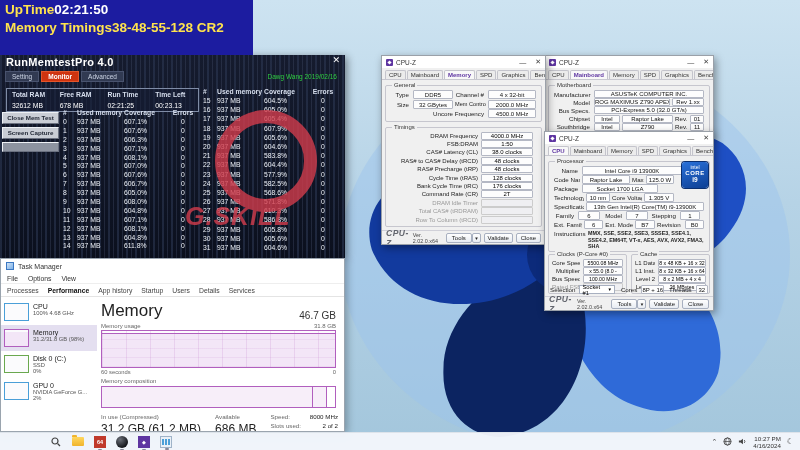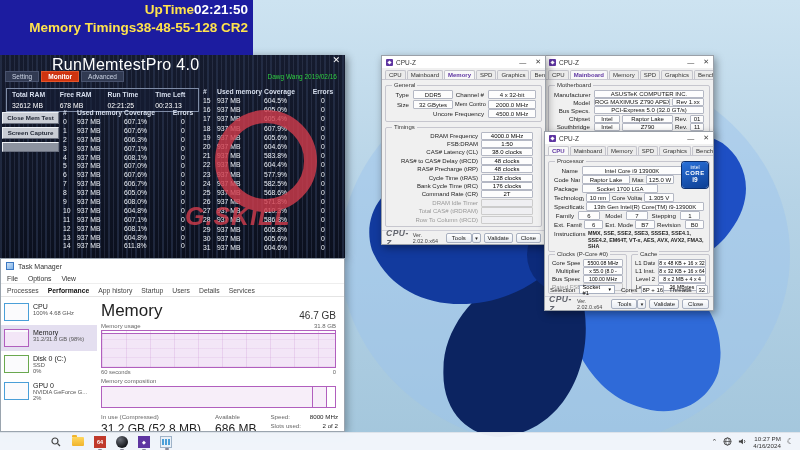--- a/index.html
+++ b/index.html
@@ -3,28 +3,28 @@
 <meta charset="utf-8">
 <style>
 *{margin:0;padding:0;box-sizing:border-box;}
 html,body{width:800px;height:450px;overflow:hidden;}
 body{position:relative;font-family:"Liberation Sans",sans-serif;background:linear-gradient(180deg,#cde3f1 0%,#b6d3e6 45%,#a3c6dc 100%);}
 #stage{position:absolute;inset:0;overflow:hidden;}
 
 #bloom{position:absolute;left:330px;top:40px;width:470px;height:400px;z-index:1;}
 
 #overlay{position:absolute;left:0;top:0;width:253px;height:55px;background:#1c1ca0;padding:1px 5px 0;z-index:7;}
-.ov-row{display:flex;justify-content:flex-end;font-weight:bold;font-size:13.5px;line-height:17.5px;color:#ffe34d;white-space:nowrap;}
+.ov-row{display:flex;justify-content:flex-start;font-weight:bold;font-size:13.5px;line-height:17.5px;color:#ffe34d;white-space:nowrap;}
 .ov-lbl{color:#ffe34d;}
 .ov-val.white{color:#ffffff;}
 .ov-val.yellow{color:#ffe34d;}
 
 #memtest{position:absolute;left:0;top:55px;width:345px;height:203px;z-index:4;color:#e8edf5;overflow:hidden;
 background:repeating-linear-gradient(90deg,rgba(46,58,86,.55) 0 2px,rgba(10,14,26,0) 2px 5px,rgba(70,80,108,.35) 5px 6px,rgba(0,0,0,0) 6px 9px),linear-gradient(180deg,#151b2e,#0b101e);box-shadow:2px 2px 8px rgba(0,0,0,.45);}
-#mt-title{position:absolute;left:6px;top:1px;font-size:16px;font-weight:normal;color:#fff;letter-spacing:.3px;margin-left:46px;}
+#mt-title{position:absolute;left:6px;top:1px;font-size:11px;font-weight:bold;color:#fff;letter-spacing:.3px;}
 #mt-close{position:absolute;right:5px;top:0;font-size:9px;color:#fff;cursor:default;}
 #mt-tabs{position:absolute;left:5px;top:16px;display:flex;gap:2px;}
 .mt-tab{font-size:6.5px;padding:1px 6px;background:#313a52;color:#ccd4e4;border:1px solid #49536e;}
 .mt-tab.active{background:#cf3410;color:#fff;font-weight:bold;border-color:#e4552a;}
 #mt-author{position:absolute;right:8px;top:18px;font-size:6.5px;color:#2ecc40;}
 #mt-stats{position:absolute;left:6px;top:33px;width:193px;height:24px;border:1px solid #7f8ca6;background:rgba(22,30,52,.55);}
 .mt-stats-row{display:flex;font-size:6.8px;line-height:11px;}
 .mt-stats-row span{width:48px;padding-left:5px;white-space:nowrap;overflow:hidden;}
 .mt-stats-row.hdr{color:#d7dfee;font-weight:bold;}
 .mt-stats-row.val{color:#fff;}
@@ -492,21 +492,21 @@
     <div id="tm-complabel">Memory composition</div>
     <div id="tm-compbar">
           <div class="tail"></div>
           <div class="seg1"></div>
           <div class="seg2"></div>
         </div>
     <div id="tm-statsrow">
       <div id="tm-bigstats" style="display: flex; gap: 14px;">
             <div class="tm-bstat">
               <div class="tm-blbl">In use (Compressed)</div>
-              <div class="tm-bval">31.2 GB (52.8 MB)</div>
+              <div class="tm-bval">31.2 GB (61.2 MB)</div>
             </div>
             <div class="tm-bstat">
               <div class="tm-blbl">Available</div>
               <div class="tm-bval">686 MB</div>
             </div>
           </div>
       <div id="tm-details">
             <div class="tm-drow">
               <span class="tm-dlbl">Speed:</span>
               <span class="tm-dval">8000 MHz</span>

